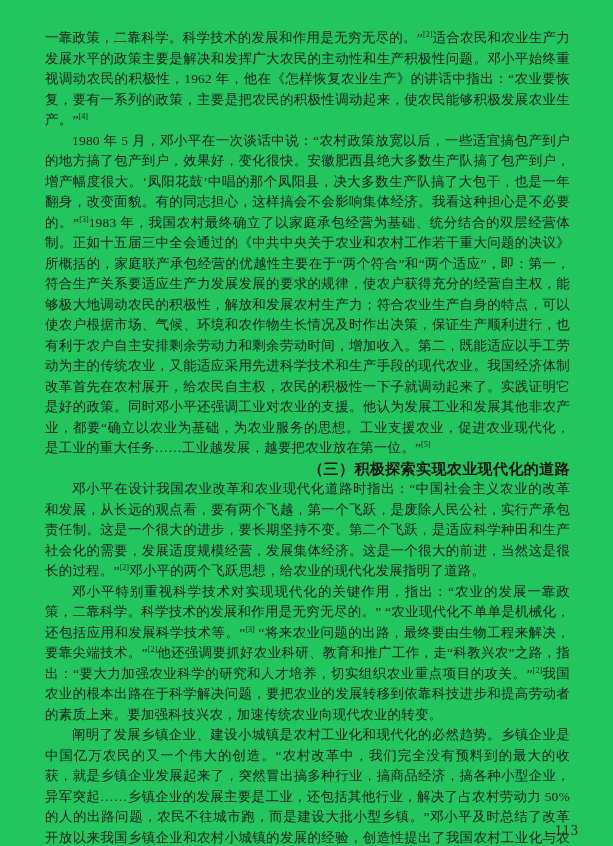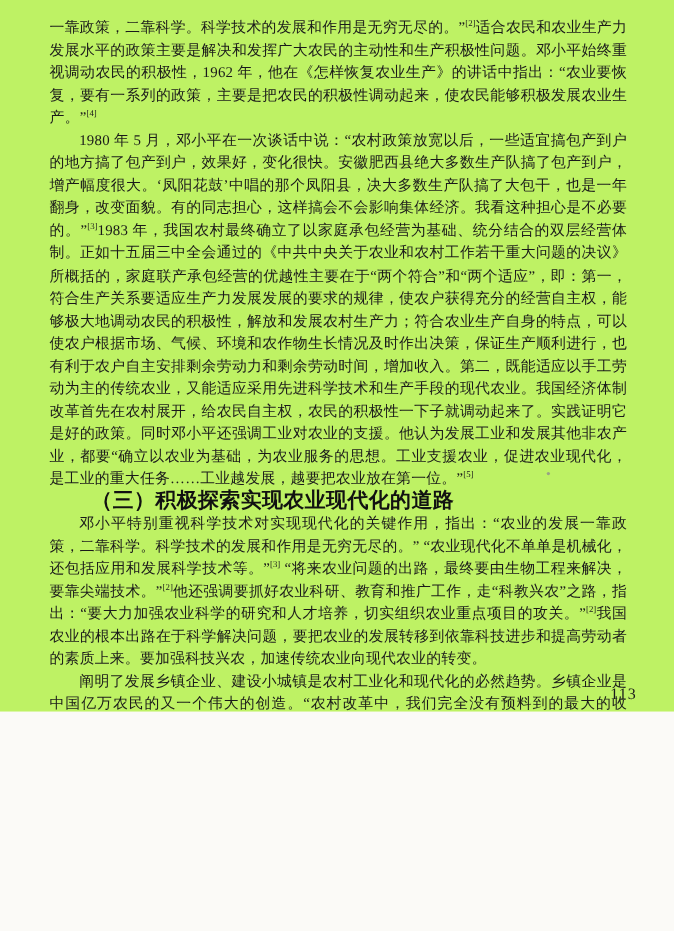--- a/index.html
+++ b/index.html
@@ -1,47 +1,48 @@
 <!DOCTYPE html>
 <html lang="zh"><head>
 <meta charset="utf-8">
 <style>
   html, body { margin: 0; padding: 0; background: #fbfaf7; }
   .page {
     position: relative;
     width: 613px;
-    height: 647px;
+    height: 846px;
     margin: 0 auto;
-    background: #bef264;
+    background: #22c55e;
     box-sizing: border-box;
-    padding: 15px 43px 0 45px;
+    padding: 28px 43px 0 45px;
     overflow: hidden;
     font-family: "Liberation Serif", serif;
     color: #1a1a1a;
   }
   .body-text { width: 525px; }
   .para {
     margin: 0;
     font-size: 13.5px;
     line-height: 20.5px;
     text-align: justify;
     text-indent: 2em;
     letter-spacing: 0.2px;
     word-break: break-all;
   }
   .para.no-indent { text-indent: 0; }
   .heading {
     margin: 0;
-    font-size: 19px;
+    font-size: 15px;
     line-height: 20.5px;
     font-family: Liberation Sans, sans-serif;
     font-weight: 700;
     text-indent: 2em;
     letter-spacing: 0.4px;
     color: #111;
+    text-align: right;
   }
   sup {
     font-size: 8px;
     line-height: 0;
     vertical-align: super;
     letter-spacing: 0;
   }
   .page-number {
     position: absolute;
     right: 34px;
@@ -64,18 +65,19 @@
   }
 </style>
 </head>
 <body>
 
 <div class="page">
   <div class="body-text">
     <p class="para no-indent">一靠政策，二靠科学。科学技术的发展和作用是无穷无尽的。”<sup>[2]</sup>适合农民和农业生产力发展水平的政策主要是解决和发挥广大农民的主动性和生产积极性问题。邓小平始终重视调动农民的积极性，1962 年，他在《怎样恢复农业生产》的讲话中指出：“农业要恢复，要有一系列的政策，主要是把农民的积极性调动起来，使农民能够积极发展农业生产。”<sup>[4]</sup></p>
     <p class="para">1980 年 5 月，邓小平在一次谈话中说：“农村政策放宽以后，一些适宜搞包产到户的地方搞了包产到户，效果好，变化很快。安徽肥西县绝大多数生产队搞了包产到户，增产幅度很大。‘凤阳花鼓’中唱的那个凤阳县，决大多数生产队搞了大包干，也是一年翻身，改变面貌。有的同志担心，这样搞会不会影响集体经济。我看这种担心是不必要的。”<sup>[3]</sup>1983 年，我国农村最终确立了以家庭承包经营为基础、统分结合的双层经营体制。正如十五届三中全会通过的《中共中央关于农业和农村工作若干重大问题的决议》所概括的，家庭联产承包经营的优越性主要在于“两个符合”和“两个适应”，即：第一，符合生产关系要适应生产力发展发展的要求的规律，使农户获得充分的经营自主权，能够极大地调动农民的积极性，解放和发展农村生产力；符合农业生产自身的特点，可以使农户根据市场、气候、环境和农作物生长情况及时作出决策，保证生产顺利进行，也有利于农户自主安排剩余劳动力和剩余劳动时间，增加收入。第二，既能适应以手工劳动为主的传统农业，又能适应采用先进科学技术和生产手段的现代农业。我国经济体制改革首先在农村展开，给农民自主权，农民的积极性一下子就调动起来了。实践证明它是好的政策。同时邓小平还强调工业对农业的支援。他认为发展工业和发展其他非农产业，都要“确立以农业为基础，为农业服务的思想。工业支援农业，促进农业现代化，是工业的重大任务……工业越发展，越要把农业放在第一位。”<sup>[5]</sup></p>
     <h3 class="heading">（三）积极探索实现农业现代化的道路</h3>
+    <p class="para">邓小平在设计我国农业改革和农业现代化道路时指出：“中国社会主义农业的改革和发展，从长远的观点看，要有两个飞越，第一个飞跃，是废除人民公社，实行产承包责任制。这是一个很大的进步，要长期坚持不变。第二个飞跃，是适应科学种田和生产社会化的需要，发展适度规模经营，发展集体经济。这是一个很大的前进，当然这是很长的过程。”<sup>[2]</sup>邓小平的两个飞跃思想，给农业的现代化发展指明了道路。</p>
     <p class="para">邓小平特别重视科学技术对实现现代化的关键作用，指出：“农业的发展一靠政策，二靠科学。科学技术的发展和作用是无穷无尽的。” “农业现代化不单单是机械化，还包括应用和发展科学技术等。”<sup>[3]</sup> “将来农业问题的出路，最终要由生物工程来解决，要靠尖端技术。”<sup>[2]</sup>他还强调要抓好农业科研、教育和推广工作，走“科教兴农”之路，指出：“要大力加强农业科学的研究和人才培养，切实组织农业重点项目的攻关。”<sup>[2]</sup>我国农业的根本出路在于科学解决问题，要把农业的发展转移到依靠科技进步和提高劳动者的素质上来。要加强科技兴农，加速传统农业向现代农业的转变。</p>
     <p class="para">阐明了发展乡镇企业、建设小城镇是农村工业化和现代化的必然趋势。乡镇企业是中国亿万农民的又一个伟大的创造。“农村改革中，我们完全没有预料到的最大的收获，就是乡镇企业发展起来了，突然冒出搞多种行业，搞商品经济，搞各种小型企业，异军突起……乡镇企业的发展主要是工业，还包括其他行业，解决了占农村劳动力 50% 的人的出路问题，农民不往城市跑，而是建设大批小型乡镇。”邓小平及时总结了改革开放以来我国乡镇企业和农村小城镇的发展的经验，创造性提出了我国农村工业化与农村城市化同步</p>
   </div>
   <div class="speck"></div>
   <div class="page-number">113</div>
 </div>
 
 </body></html>

